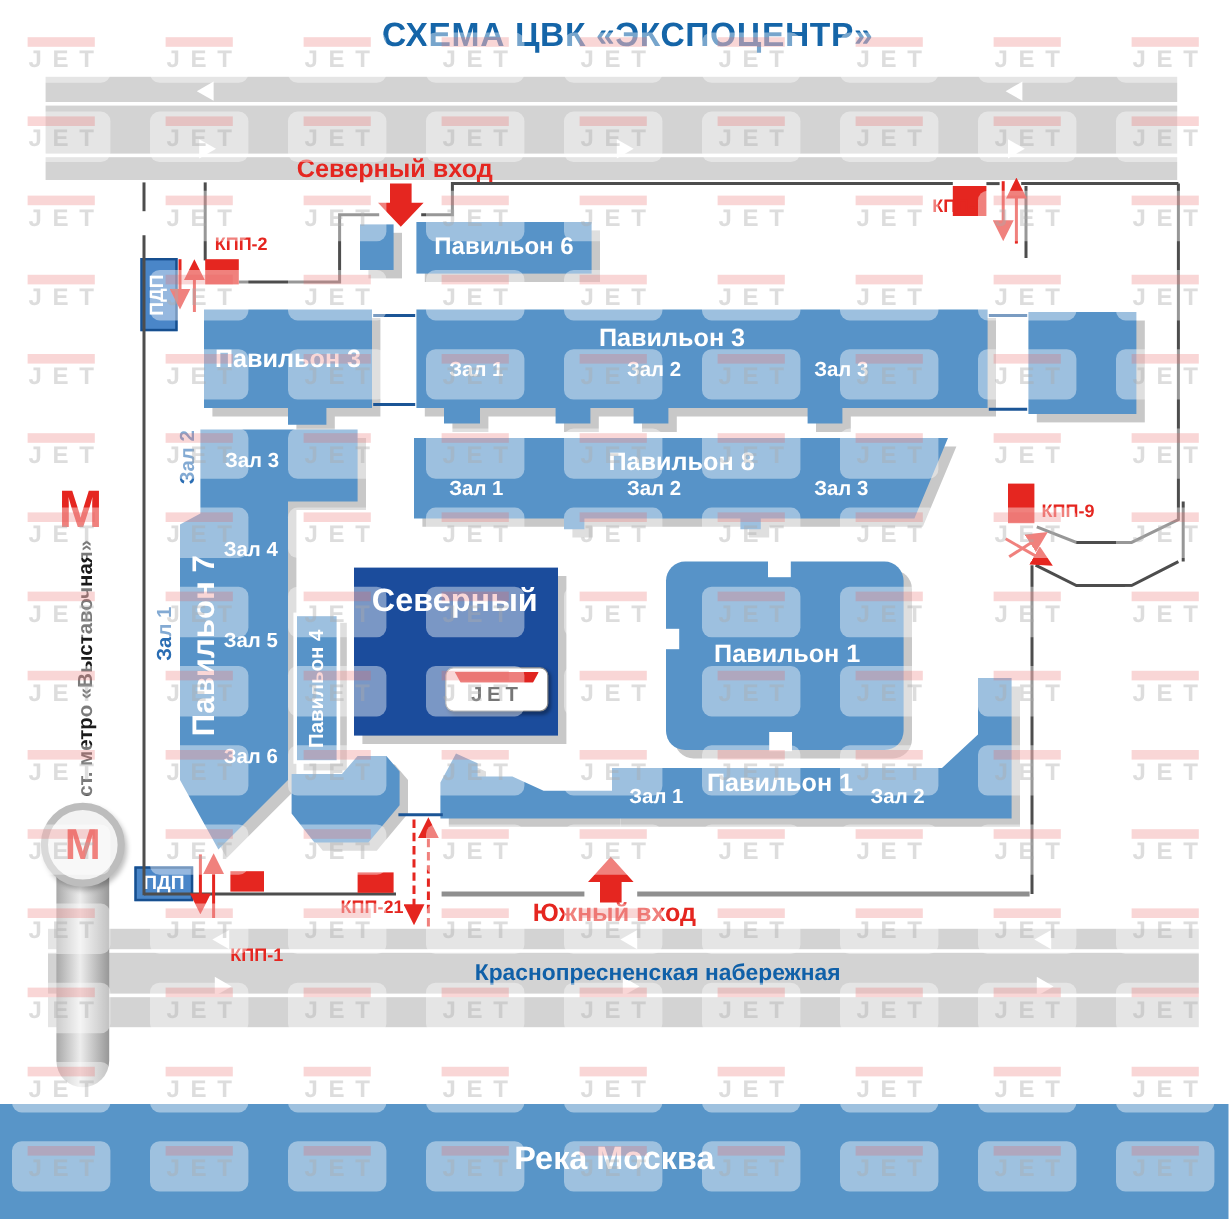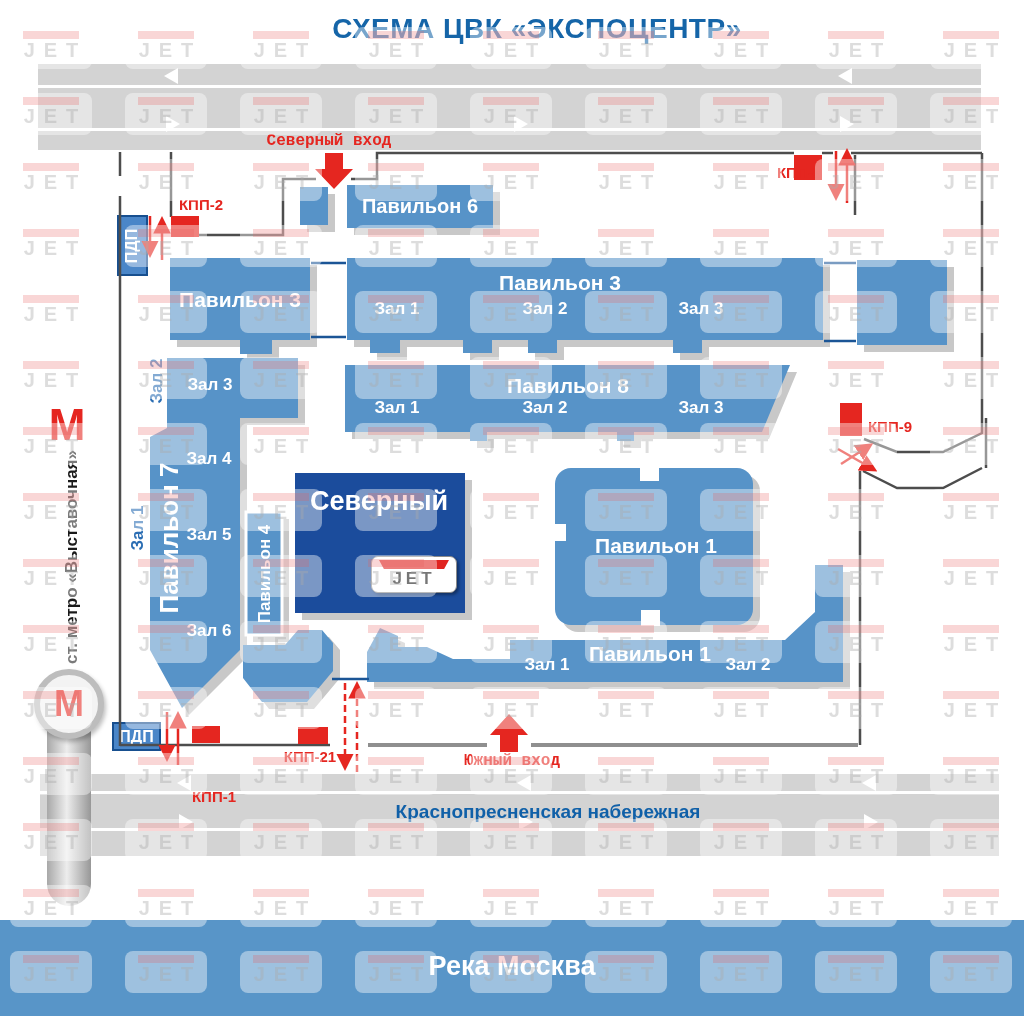--- a/index.html
+++ b/index.html
@@ -1,23 +1,23 @@
 <!DOCTYPE html>
 <html><head>
 <meta charset="utf-8">
 <style>
   html,body{margin:0;padding:0;background:#fff;}
   #stage{position:relative;width:1024px;height:1016px;overflow:hidden;background:#fff;
          font-family:"Liberation Sans",sans-serif;font-weight:bold;}
   .lbl{position:absolute;transform:translate(-50%,-50%);white-space:nowrap;line-height:1;}
   .lbl.v{transform:translate(-50%,-50%) rotate(-90deg);}
-  .t-title{font-size:28px;color:#1565a8;letter-spacing:.5px;margin-left:14px;}
+  .t-title{font-size:28px;color:#1565a8;letter-spacing:.5px;}
   .t-street{font-size:19px;color:#1060a8;}
   .t-river{font-size:27px;color:#fff;}
-  .t-entr{font-size:16px;color:#e52620;font-family:Liberation Mono, monospace;}
+  .t-entr{font-size:21px;color:#e52620;}
   .t-kpp{font-size:15px;color:#e52620;}
   .t-pav{font-size:21px;color:#fff;}
   .t-pav-sm{font-size:20px;color:#fff;}
   .t-hall{font-size:17px;color:#fff;}
   .t-hallv{font-size:17px;color:#2a6db3;}
   .t-p7{font-size:26px;color:#fff;}
   .t-p4{font-size:17px;color:#fff;}
   .t-f1{font-size:27px;color:#fff;}
   .t-f2{font-size:42px;color:#fff;}
   .t-pdp{font-size:16px;color:#fff;}

